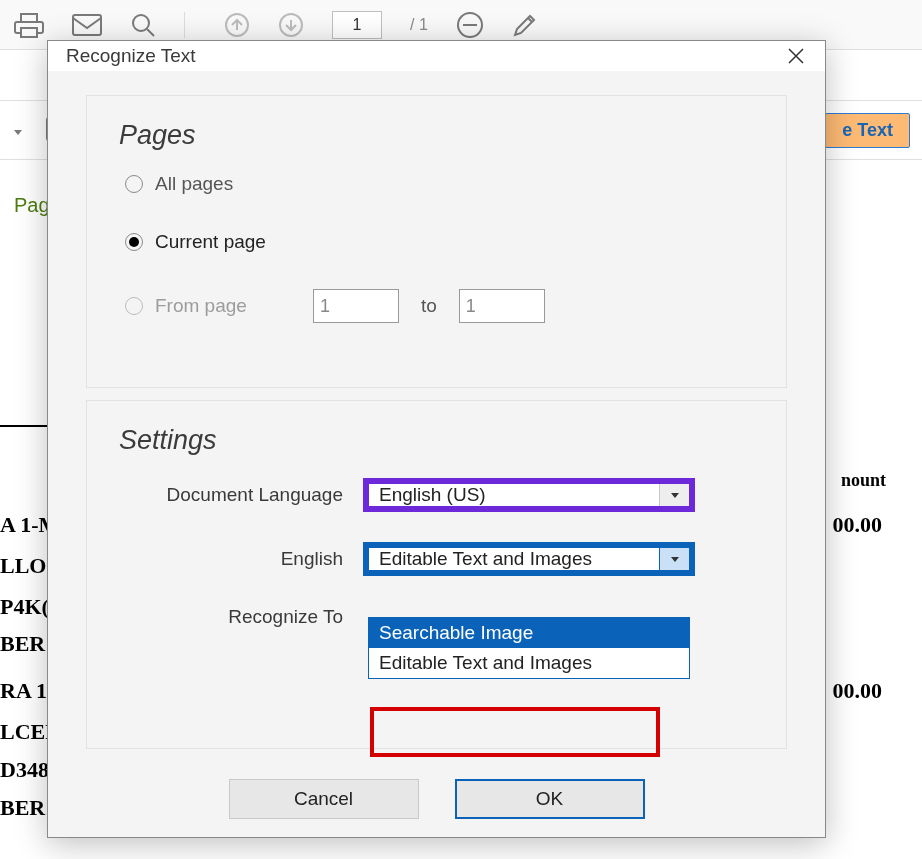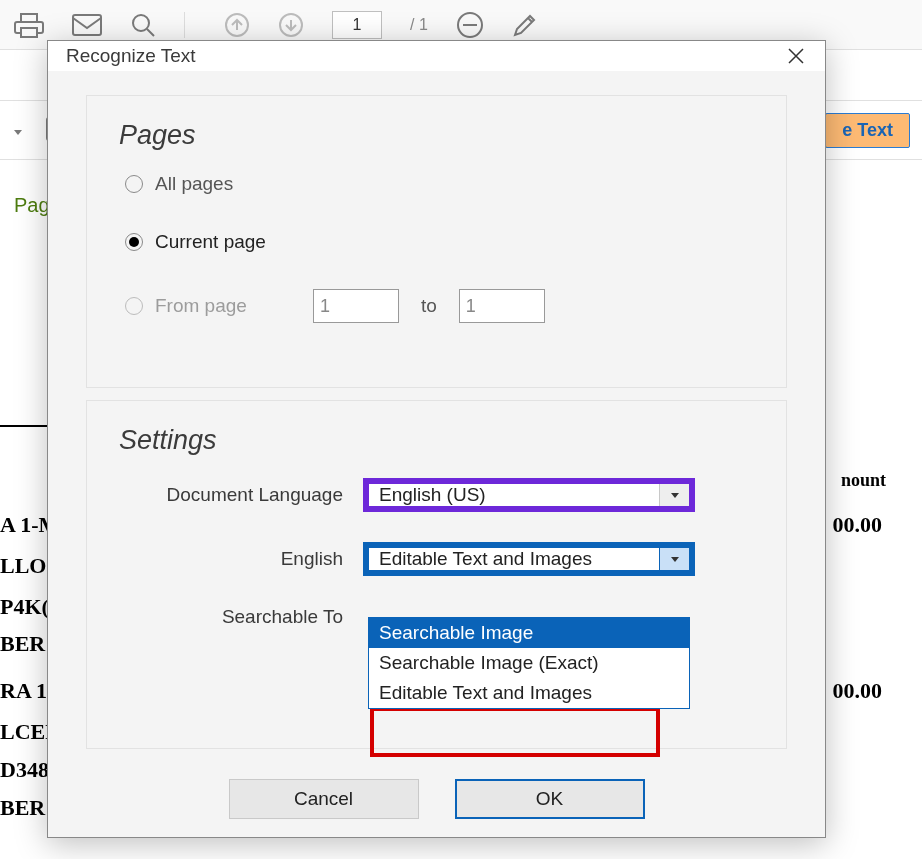--- a/index.html
+++ b/index.html
@@ -468,28 +468,27 @@
         </div>
       </div>
 
       <div class="settings-row">
         <div class="settings-label">English</div>
         <div class="combo open-highlight">
           <div class="combo-text">Editable Text and Images</div>
           <div class="combo-arrow blue"></div>
           <div class="combo-list">
             <div class="combo-option highlighted">Searchable Image</div>
-            <div class="combo-option">Searchable Image (Exact)</div>
             <div class="combo-option">Editable Text and Images</div>
           </div>
         </div>
       </div>
 
       <div class="settings-row" style="margin-bottom:0">
-        <div class="settings-label">Searchable To</div>
+        <div class="settings-label">Recognize To</div>
       </div>
 
       <div class="red-box"></div>
     </div>
   </div>
 
   <div class="dialog-buttons">
     <div class="dlg-btn">Cancel</div>
     <div class="dlg-btn primary">OK</div>
   </div>

